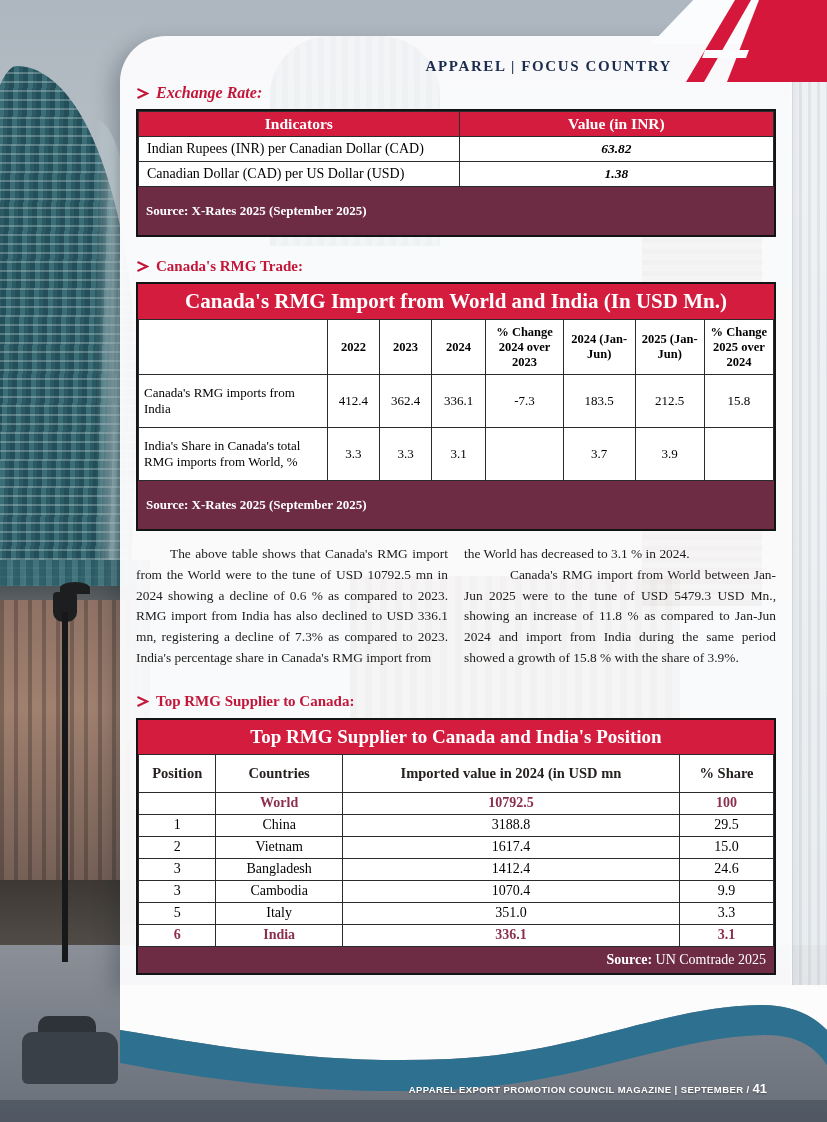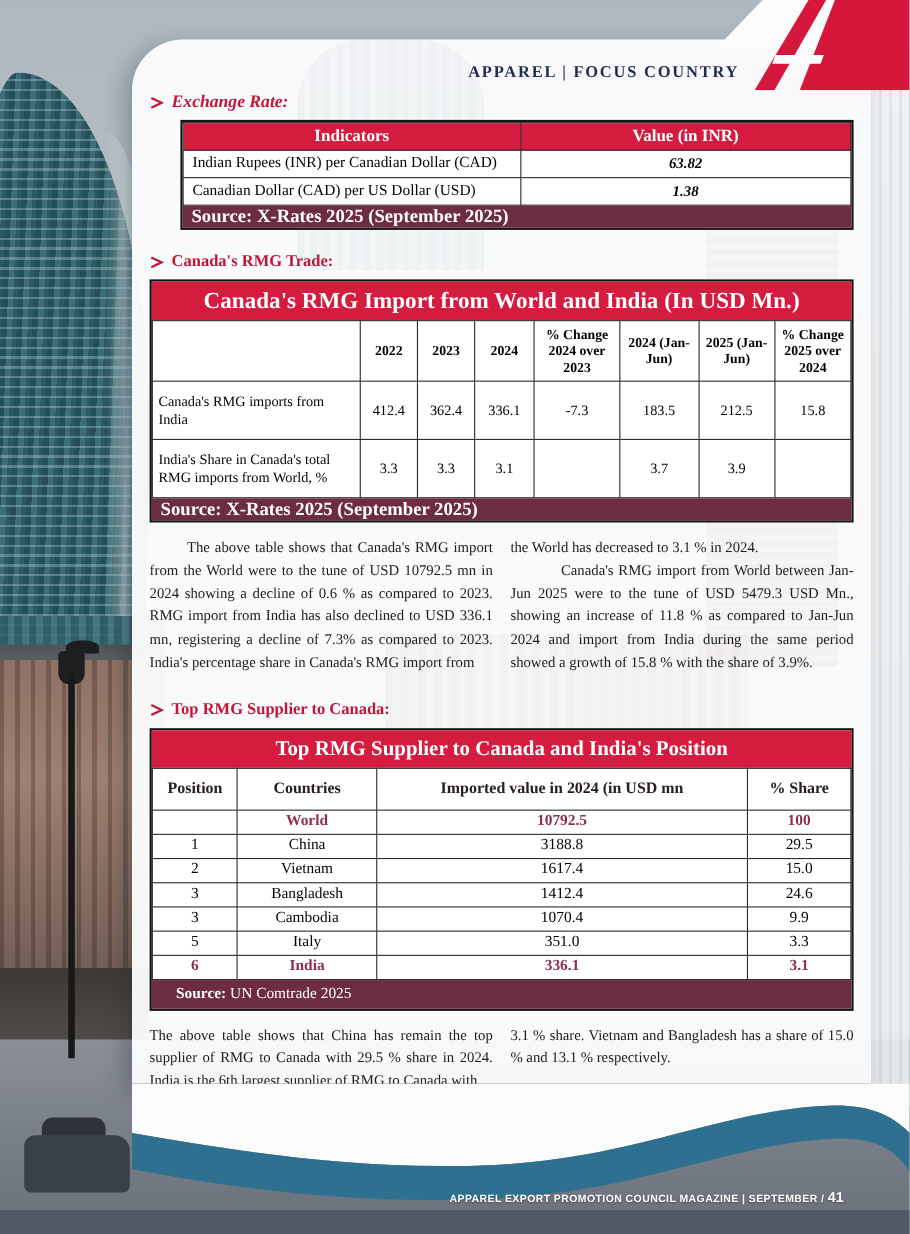--- a/index.html
+++ b/index.html
@@ -70,26 +70,26 @@
 
   
   .sec-heading{display:flex;align-items:center;gap:7px;color:#c31538;position:relative;z-index:2;}
   .sec-heading .txt{font-weight:bold;font-size:15px;}
   .italic .txt{font-style:italic;font-size:16px;}
   .bullet-svg{flex:0 0 auto;}
 
   
   .tbl-wrap{border:2px solid #141414;background:#fff;position:relative;z-index:2;}
   .title-band{background:#d31c3e;color:#fff;text-align:center;font-weight:bold;}
-  .src-band{background:#6d2b44;color:#fff;font-weight:bold;font-size:17px;padding:0 8px;}
+  .src-band{background:#6d2b44;color:#fff;font-weight:bold;font-size:13px;padding:16px 8px;}
   table{border-collapse:collapse;width:100%;table-layout:fixed;}
   td,th{border:1px solid #2b2b2b;font-weight:normal;}
 
   
-  .ex-table{margin-top:7px;margin-left:28px;}
+  .ex-table{margin-top:7px;}
   .ex-table .title-row th{background:#d31c3e;color:#fff;font-size:15.5px;font-weight:bold;padding:3px 0;}
   .ex-table td{font-size:14px;padding:4px 8px;}
   .ex-table td.val{text-align:center;font-weight:bold;font-style:italic;font-size:13.5px;}
 
   
   .trade-title{font-size:21px;padding:5px 0;}
   .trade-table th{font-size:12.5px;font-weight:bold;text-align:center;padding:4px 2px;height:46px;}
   .trade-table td{font-size:13px;padding:10px 5px;text-align:center;}
   .trade-table td.lbl{text-align:left;}
 
@@ -295,21 +295,21 @@
         <td>3.3</td>
       </tr>
       <tr class="hl">
         <td>6</td>
         <td>India</td>
         <td>336.1</td>
         <td>3.1</td>
       </tr>
     </tbody>
       </table>
-    <div class="src-band sup-src" style="font-size:14px;padding:5px 22px;">
+    <div class="src-band sup-src" style="font-size:14px;padding:5px 8px;text-align:right;">
       <span>Source:</span><span class="rest"> UN Comtrade 2025</span>
     </div>
   </div>
 
   <div class="cols" style="margin-top:12px;">
     <div class="col">The above table shows that China has remain the top supplier of RMG to Canada with 29.5 % share in 2024. India is the 6th largest supplier of RMG to Canada with</div>
     <div class="col">3.1 % share. Vietnam and Bangladesh has a share of 15.0 % and 13.1 % respectively.</div>
   </div>
 </div>
 

